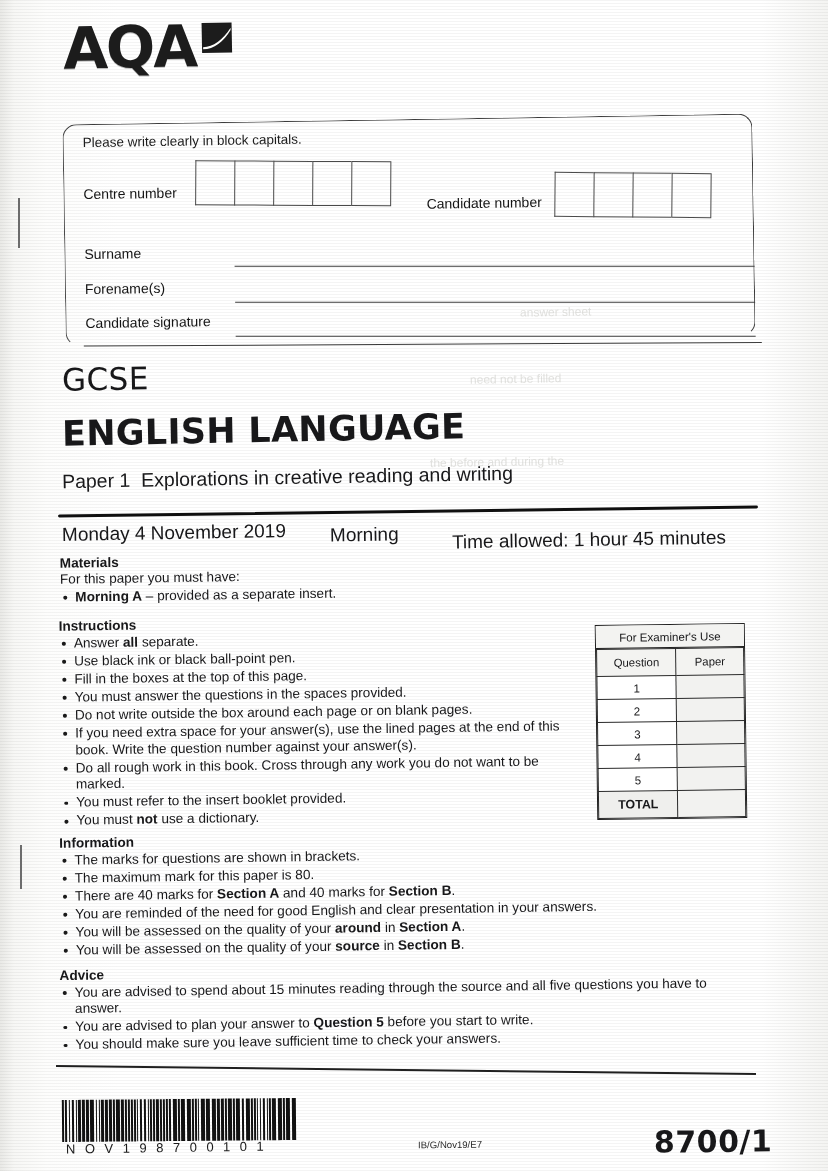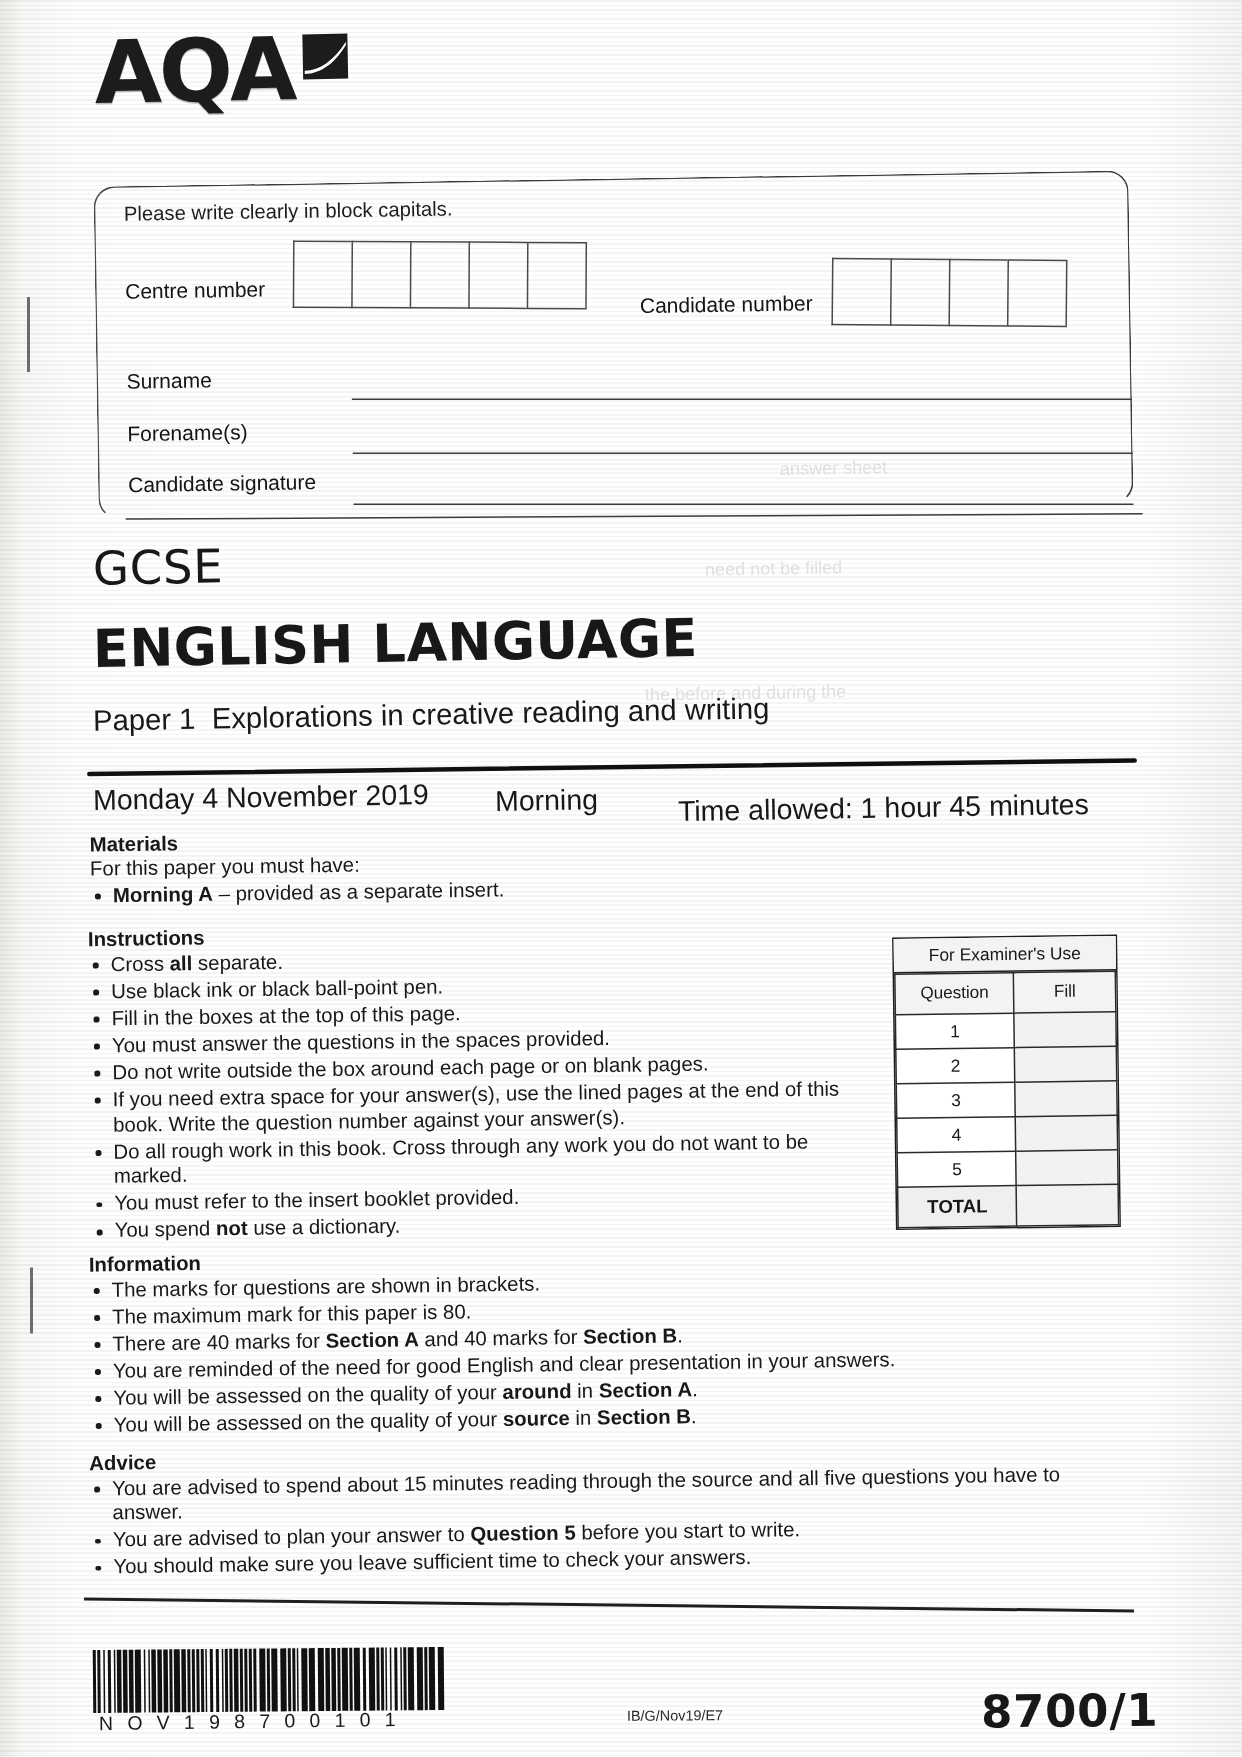--- a/index.html
+++ b/index.html
@@ -181,29 +181,29 @@
     <h4>Materials</h4>
     <p>For this paper you must have:</p>
     <ul class="b">
       <li><b class="s">Morning A</b><span> – provided as a separate insert.</span></li>
     </ul>
   </div>
 
   <div class="sect" style="left:60px;top:615px;width:510px;">
     <h4>Instructions</h4>
     <ul class="b">
-      <li><span>Cross </span><b class="s">all</b><span> separate.</span></li>
+      <li><span>Answer </span><b class="s">all</b><span> separate.</span></li>
       <li><span>Use black ink or black ball-point pen.</span></li>
       <li><span>Fill in the boxes at the top of this page.</span></li>
       <li><span>You must answer the questions in the spaces provided.</span></li>
       <li><span>Do not write outside the box around each page or on blank pages.</span></li>
       <li><span>If you need extra space for your answer(s), use the lined pages at the end of this book.  Write the question number against your answer(s).</span></li>
       <li><span>Do all rough work in this book.  Cross through any work you do not want to be marked.</span></li>
       <li><span>You must refer to the insert booklet provided.</span></li>
-      <li><span>You spend </span><b class="s">not</b><span> use a dictionary.</span></li>
+      <li><span>You must </span><b class="s">not</b><span> use a dictionary.</span></li>
     </ul>
   </div>
 
   <div class="sect" style="left:60px;top:831px;width:640px;">
     <h4>Information</h4>
     <ul class="b">
       <li><span>The marks for questions are shown in brackets.</span></li>
       <li><span>The maximum mark for this paper is 80.</span></li>
       <li><span>There are 40 marks for </span><b class="s">Section A</b><span> and 40 marks for </span><b class="s">Section B</b><span>.</span></li>
       <li><span>You are reminded of the need for good English and clear presentation in your answers.</span></li>
@@ -220,21 +220,21 @@
       <li><span>You should make sure you leave sufficient time to check your answers.</span></li>
     </ul>
   </div>
 
   <div class="extbl">
     <div class="hdr">For Examiner's Use</div>
     <table>
       <tbody>
           <tr class="head">
         <td class="q">Question</td>
-        <td class="m">Fill</td>
+        <td class="m">Paper</td>
       </tr>
       <tr>
             <td class="q">1</td>
             <td class="m"></td>
           </tr>
       <tr>
             <td class="q">2</td>
             <td class="m"></td>
           </tr>
       <tr>

